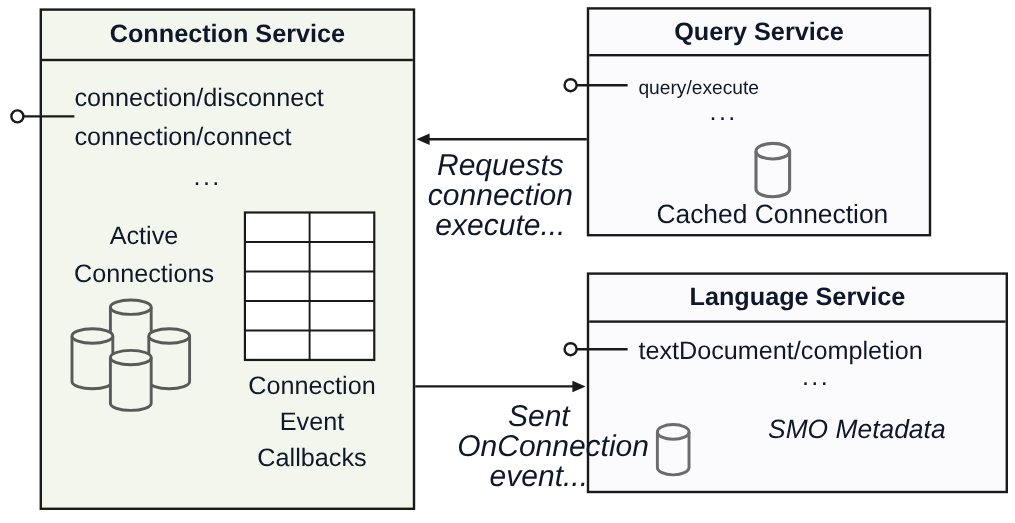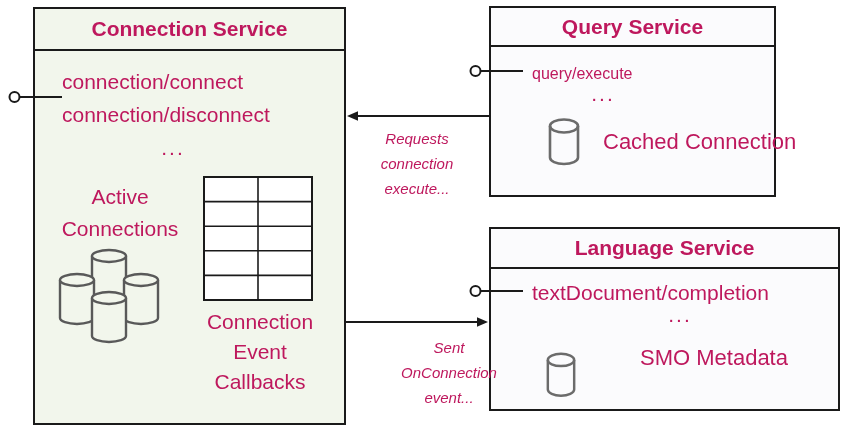--- a/index.html
+++ b/index.html
@@ -1,54 +1,54 @@
 <!DOCTYPE html>
 <html><head>
 <meta charset="utf-8">
 <style>
   html,body{margin:0;padding:0;background:#ffffff;}
   .canvas{
     position:relative;width:846px;height:436px;background:#ffffff;overflow:hidden;
-    font-family:"Liberation Sans",sans-serif;color:#be185d;
+    font-family:"Liberation Sans",sans-serif;color:#0f172a;
   }
   .box{position:absolute;border:2px solid #1a1a1a;box-sizing:border-box;}
   .box.conn{left:33px;top:7px;width:313px;height:418px;background:#f2f6ec;}
   .box.query{left:489px;top:6px;width:287px;height:191px;background:#fbfbfd;}
   .box.lang{left:489px;top:227px;width:351px;height:184px;background:#fbfbfd;}
   .box-header{
     position:absolute;left:0;right:0;top:0;border-bottom:2px solid #1a1a1a;
     font-weight:700;font-size:21px;text-align:center;
     display:flex;align-items:center;justify-content:center;
   }
   .conn .box-header{height:40px;}
   .query .box-header{height:37px;}
   .lang .box-header{height:38px;}
   .abs{position:absolute;}
   .methods{font-size:21px;line-height:33px;white-space:nowrap;}
   .dots{letter-spacing:2px;text-align:center;}
   .centered{text-align:center;}
   .label-italic{
-    position:absolute;font-style:italic;font-size:15px;line-height:25px;
+    position:absolute;font-style:italic;font-size:25px;line-height:25px;
     text-align:center;white-space:nowrap;
   }
   .icon-row{position:absolute;display:flex;align-items:center;}
   svg{display:block;}
   .overlay{position:absolute;z-index:2;}
 </style>
 </head>
 <body>
 
 <div class="canvas">
 
   <div class="box conn">
     <div class="box-header">Connection Service</div>
 
     <div class="abs methods" style="left:27px;top:56px;width:222px;">
+      <div>connection/disconnect</div>
       <div>connection/connect</div>
-      <div>connection/disconnect</div>
       <div class="dots">...</div>
     </div>
 
     <div class="abs centered" style="left:10px;top:172px;width:150px;font-size:21px;line-height:32px;">
       <div>Active</div>
       <div>Connections</div>
     </div>
 
     <svg class="abs" style="left:22px;top:233px;" width="104" height="104" viewBox="0 0 104 104">
       <g stroke="#595959" stroke-width="2.4" fill="#f2f6ec">
@@ -80,21 +80,21 @@
       <div>Callbacks</div>
     </div>
   </div>
 
   <div class="box query">
     <div class="box-header">Query Service</div>
 
     <div class="abs" style="left:41px;top:53px;font-size:16px;line-height:26px;white-space:nowrap;">query/execute</div>
     <div class="abs dots" style="left:41px;top:74px;width:142px;font-size:21px;">...</div>
 
-    <div class="icon-row" style="left:56px;top:110px;gap:22px;">
+    <div class="icon-row" style="left:56px;top:110px;gap:0;flex-direction:column;">
       <svg width="34" height="48" viewBox="0 0 34 48">
         <g stroke="#6b6b6b" stroke-width="2.6" fill="none">
           <path d="M3,8 V39.5 a14,6.5 0 0 0 28,0 V8"></path>
           <ellipse cx="17" cy="8" rx="14" ry="6.5"></ellipse>
         </g>
       </svg>
       <div style="font-size:22px;white-space:nowrap;">Cached Connection</div>
     </div>
   </div>
 
@@ -104,21 +104,21 @@
     <div class="abs" style="left:41px;top:51px;font-size:21px;line-height:26px;white-space:nowrap;">textDocument/completion</div>
     <div class="abs dots" style="left:41px;top:74px;width:296px;font-size:21px;">...</div>
 
     <div class="icon-row" style="left:54px;top:113px;gap:12px;align-items:flex-start;">
       <svg width="32" height="46" viewBox="0 0 34 48" style="margin-top:10px;">
         <g stroke="#6b6b6b" stroke-width="2.6" fill="none">
           <path d="M3,8 V39.5 a14,6.5 0 0 0 28,0 V8"></path>
           <ellipse cx="17" cy="8" rx="14" ry="6.5"></ellipse>
         </g>
       </svg>
-      <div class="centered" style="font-size:22px;line-height:31px;width:250px;">
+      <div class="centered" style="font-size:22px;line-height:31px;width:250px;font-style:italic;">
         <div>SMO Metadata</div>
       </div>
     </div>
   </div>
 
   <svg class="overlay" style="left:7px;top:90px;" width="56" height="14" viewBox="0 0 56 14">
     <line x1="12.5" y1="7" x2="55" y2="7" stroke="#1a1a1a" stroke-width="2"></line>
     <circle cx="7.5" cy="7" r="5" fill="#ffffff" stroke="#1a1a1a" stroke-width="2"></circle>
   </svg>
   <svg class="overlay" style="left:468px;top:64px;" width="56" height="14" viewBox="0 0 56 14">

